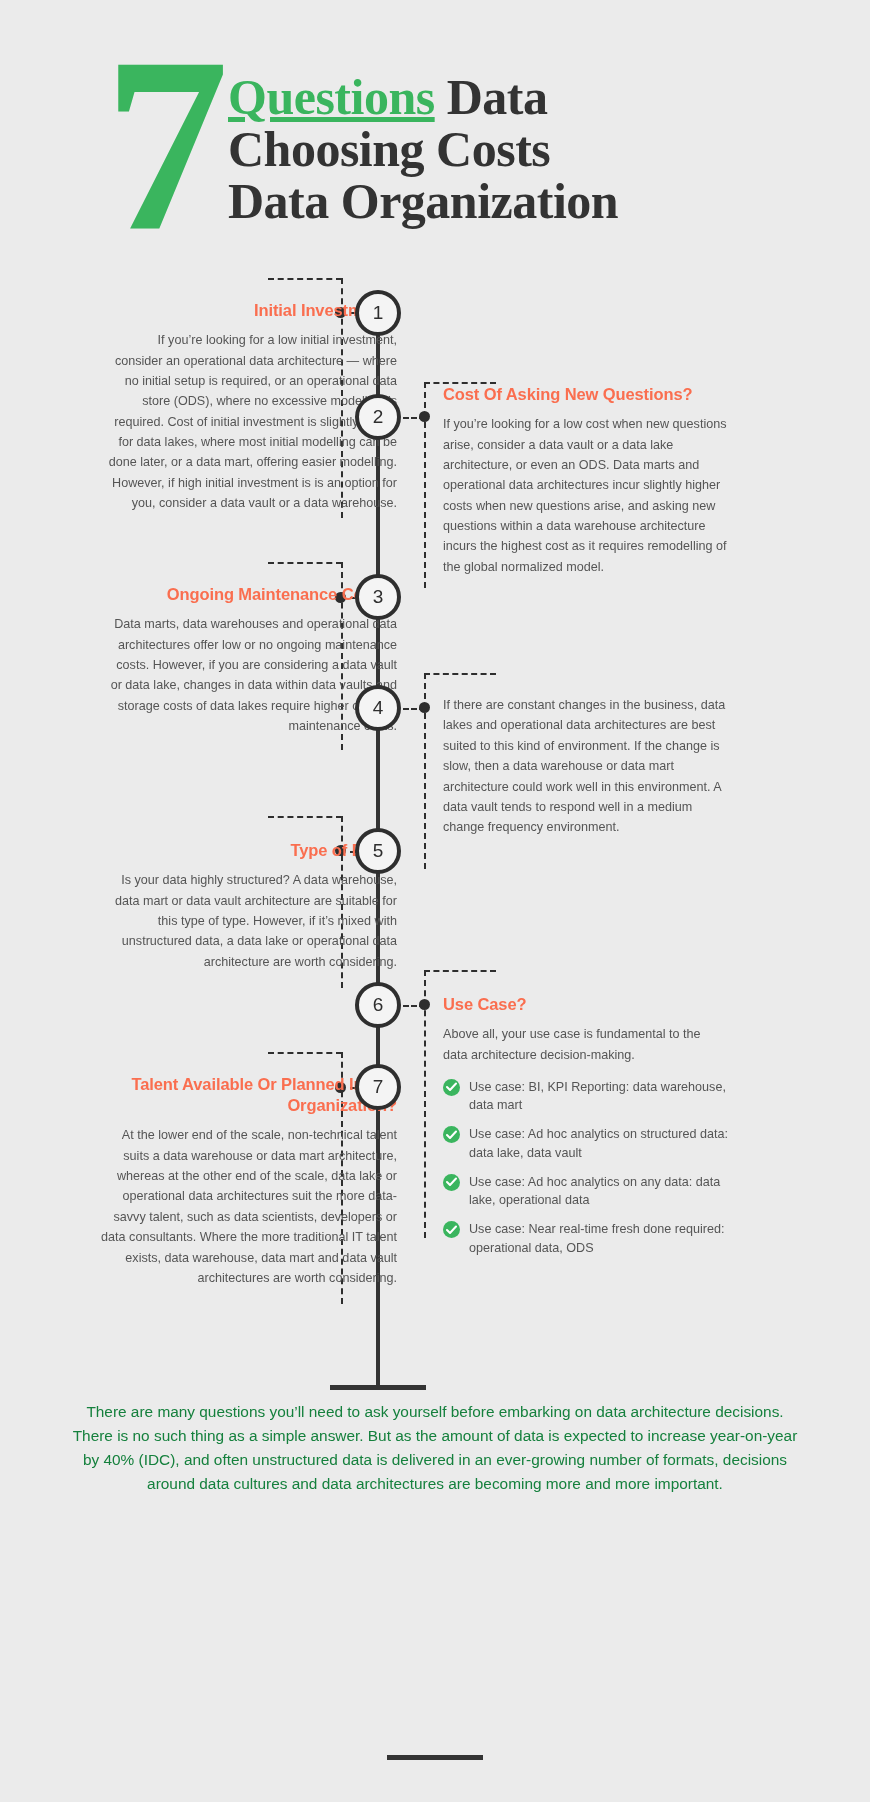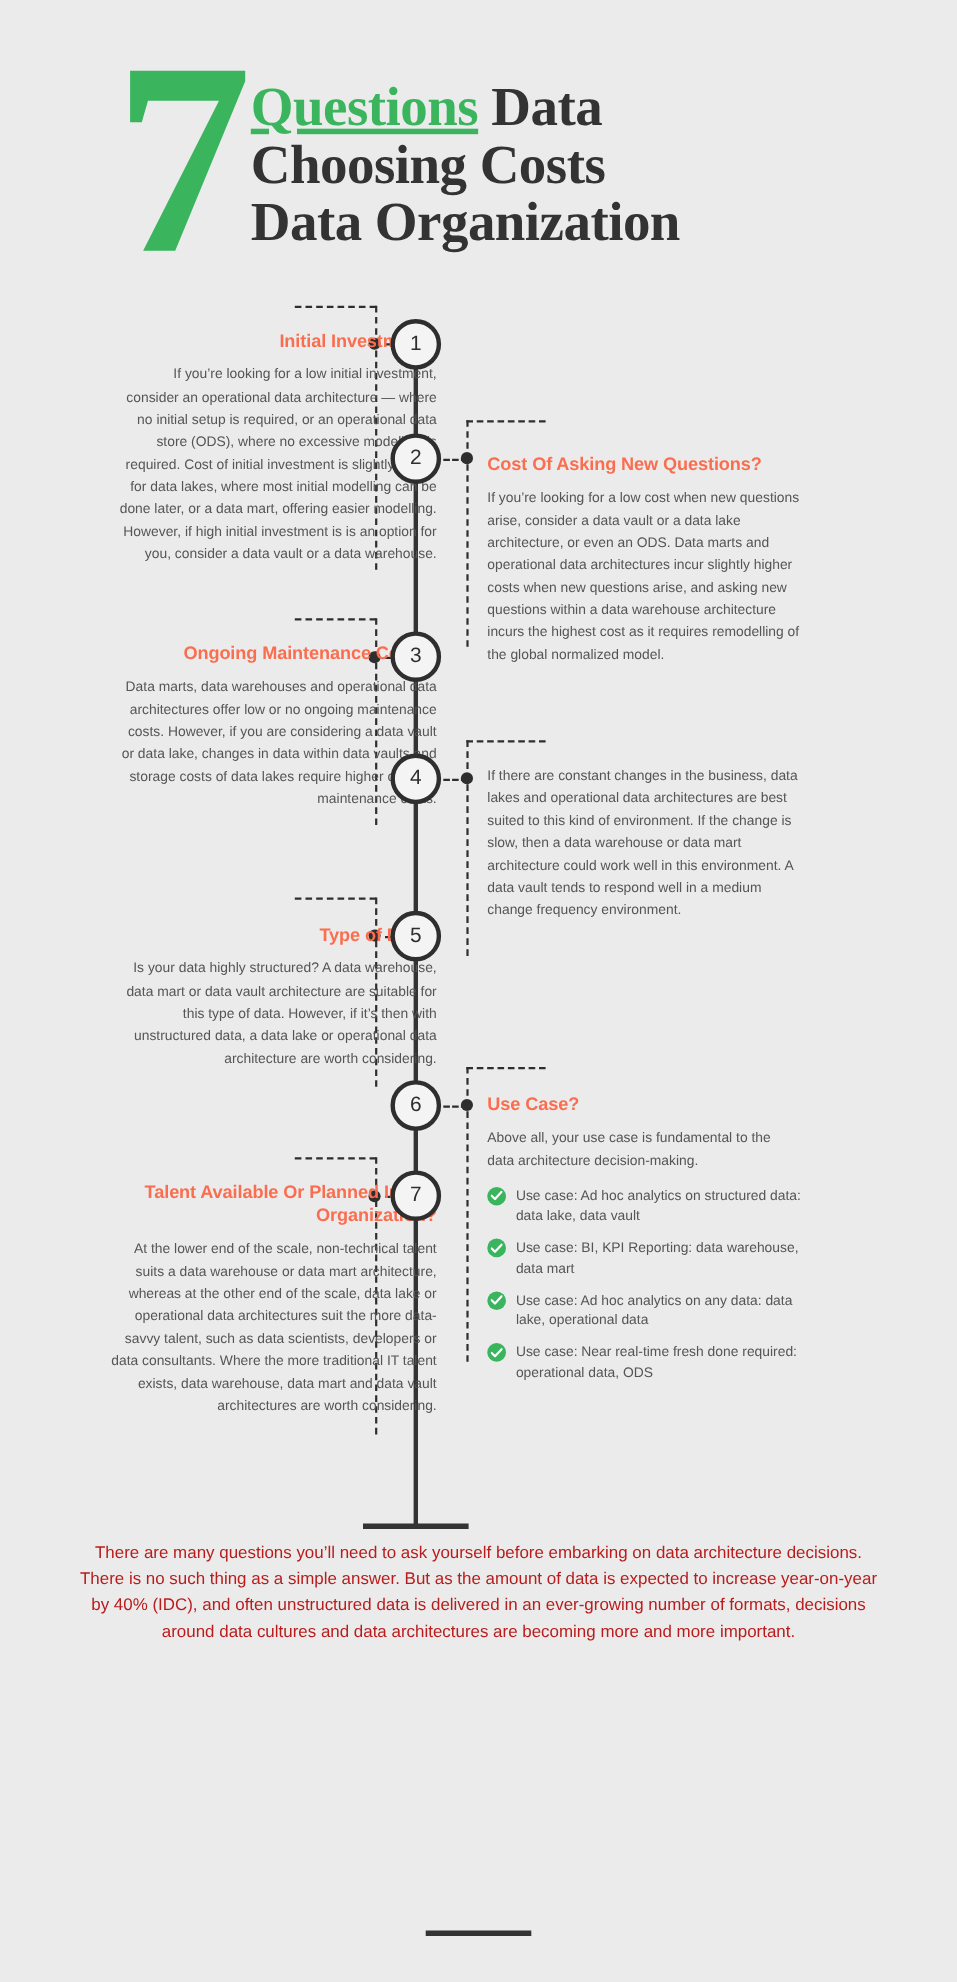--- a/index.html
+++ b/index.html
@@ -141,21 +141,21 @@
     font-size: 12.6px;
     line-height: 1.45;
   }
 
   
   .footer {
     position: absolute;
     left: 70px; top: 1400px;
     width: 730px;
     text-align: center;
-    color: #b91c1c;
+    color: #15803d;
     font-size: 15.4px;
     line-height: 1.55;
   }
   .footer-rule {
     position: absolute;
     left: 50%;
     margin-left: -48px;
     top: 1755px;
     width: 96px; height: 5px;
     background: #333333;
@@ -231,58 +231,58 @@
   <div class="dash-v" style="left:341px; top:1052px; height:252px;"></div>
   <div class="stub" style="left:350px; top:1087px; width:22px;"></div>
   <div class="dot" style="left:335px; top:1082px;"></div>
 </div>
 
 <div class="block left" style="top:300px">
   <div class="q-title">Initial Investment?</div>
   <div class="q-body">If you’re looking for a low initial investment, consider an operational data architecture — where no initial setup is required, or an operational data store (ODS), where no excessive modelling is required. Cost of initial investment is slightly higher for data lakes, where most initial modelling can be done later, or a data mart, offering easier modelling. However, if high initial investment is is an option for you, consider a data vault or a data warehouse.</div>
 </div>
 
-<div class="block right" style="top:412px">
+<div class="block right" style="top:384px">
   <div class="q-title">Cost Of Asking New Questions?</div>
   <div class="q-body">If you’re looking for a low cost when new questions arise, consider a data vault or a data lake architecture, or even an ODS. Data marts and operational data architectures incur slightly higher costs when new questions arise, and asking new questions within a data warehouse architecture incurs the highest cost as it requires remodelling of the global normalized model.</div>
 </div>
 
 <div class="block left" style="top:584px">
   <div class="q-title">Ongoing Maintenance Costs?</div>
   <div class="q-body">Data marts, data warehouses and operational data architectures offer low or no ongoing maintenance costs. However, if you are considering a data vault or data lake, changes in data within data vaults and storage costs of data lakes require higher ongoing maintenance costs.</div>
 </div>
 
 <div class="block right" style="top:695px">
   <div class="q-body">If there are constant changes in the business, data lakes and operational data architectures are best suited to this kind of environment. If the change is slow, then a data warehouse or data mart architecture could work well in this environment. A data vault tends to respond well in a medium change frequency environment.</div>
 </div>
 
 <div class="block left" style="top:840px">
   <div class="q-title">Type of Data?</div>
-  <div class="q-body">Is your data highly structured? A data warehouse, data mart or data vault architecture are suitable for this type of data. However, if it’s then with unstructured data, a data lake or operational data architecture are worth considering.</div>
+  <div class="q-body">Is your data highly structured? A data warehouse, data mart or data vault architecture are suitable for this type of type. However, if it’s mixed with unstructured data, a data lake or operational data architecture are worth considering.</div>
 </div>
 
 <div class="block right" style="top:994px">
   <div class="q-title">Use Case?</div>
   <div class="q-body">Above all, your use case is fundamental to the data architecture decision-making.</div>
   <div class="checklist">
     <div class="check-item">
       <span class="check-icon">
           <svg width="11" height="10" viewBox="0 0 11 10">
             <path d="M1 5 L4 8 L10 1.5" stroke="#ffffff" stroke-width="2" fill="none" stroke-linecap="round" stroke-linejoin="round"></path>
           </svg>
         </span>
-      <span class="check-text">Use case: Ad hoc analytics on structured data: data lake, data vault</span>
+      <span class="check-text">Use case: BI, KPI Reporting: data warehouse, data mart</span>
     </div>
     <div class="check-item">
       <span class="check-icon">
           <svg width="11" height="10" viewBox="0 0 11 10">
             <path d="M1 5 L4 8 L10 1.5" stroke="#ffffff" stroke-width="2" fill="none" stroke-linecap="round" stroke-linejoin="round"></path>
           </svg>
         </span>
-      <span class="check-text">Use case: BI, KPI Reporting: data warehouse, data mart</span>
+      <span class="check-text">Use case: Ad hoc analytics on structured data: data lake, data vault</span>
     </div>
     <div class="check-item">
       <span class="check-icon">
           <svg width="11" height="10" viewBox="0 0 11 10">
             <path d="M1 5 L4 8 L10 1.5" stroke="#ffffff" stroke-width="2" fill="none" stroke-linecap="round" stroke-linejoin="round"></path>
           </svg>
         </span>
       <span class="check-text">Use case: Ad hoc analytics on any data: data lake, operational data</span>
     </div>
     <div class="check-item">

